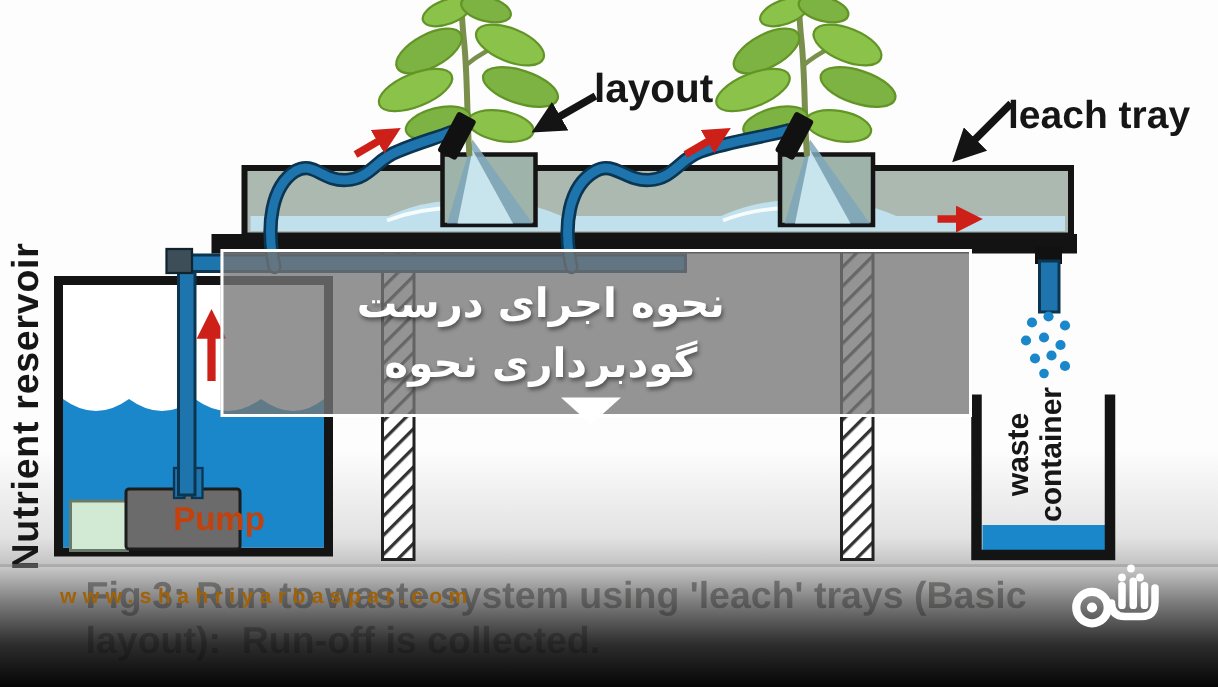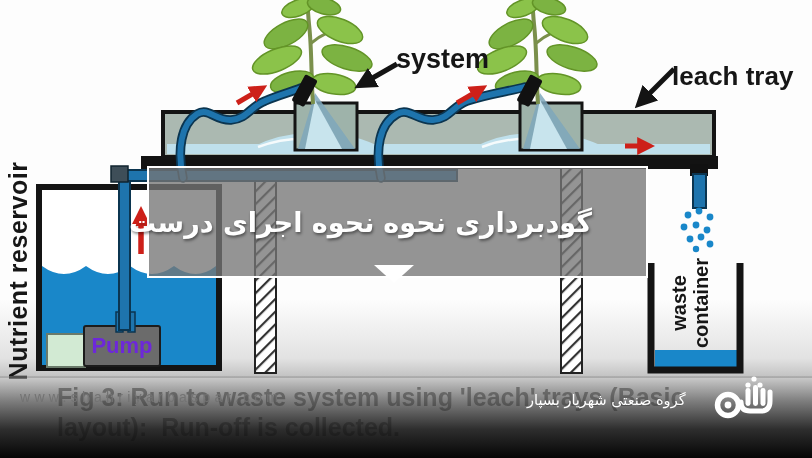--- a/index.html
+++ b/index.html
@@ -11,44 +11,44 @@
   #stage{
     position:relative;width:812px;height:458px;overflow:hidden;background:#fdfdfd;
     font-family:"Liberation Sans",sans-serif;
   }
   svg{display:block;}
   .abs{position:absolute;}
   .lbl{position:absolute;font-weight:bold;color:#161616;z-index:2;white-space:nowrap;}
   #lbl-dripper{left:396px;top:44px;font-size:27px;}
   #lbl-leach{left:672px;top:38px;font-size:26px;margin-top:23px;}
   #lbl-runoff{left:592px;top:176px;font-size:23px;line-height:27px;z-index:4;}
-  #lbl-pump{left:84px;top:326px;width:76px;height:40px;display:flex;align-items:center;justify-content:center;color:#6d28d9;font-size:22px;}
+  #lbl-pump{left:84px;top:326px;width:76px;height:40px;display:flex;align-items:center;justify-content:center;color:#c2410c;font-size:22px;padding-left:24px;}
   #lbl-reservoir{left:18px;top:271px;transform:translate(-50%,-50%) rotate(-90deg);font-size:25px;letter-spacing:.5px;}
   #lbl-waste{left:690px;top:303px;transform:translate(-50%,-50%) rotate(-90deg);font-size:20px;line-height:22px;text-align:center;}
   #overlay{
     left:147px;top:166px;width:501px;height:112px;z-index:3;
     background:rgba(118,118,118,.78);border:2px solid #fff;box-sizing:border-box;
-    display:flex;flex-direction:row;align-items:center;justify-content:center;
+    display:flex;flex-direction:column;align-items:center;justify-content:center;
     gap:9px;padding-right:74px;
   }
   .ov-line{
     color:#fff;font-family:"DejaVu Sans",sans-serif;font-weight:bold;font-size:27px;
     direction:rtl;text-shadow:1px 2px 3px rgba(0,0,0,.45);white-space:nowrap;
   }
   #overlay-triangle{
     left:374px;top:265px;width:0;height:0;z-index:4;
     border-left:20px solid transparent;border-right:20px solid transparent;border-top:18px solid #fff;
   }
   #caption{left:57px;top:382px;z-index:1;color:#6f6f6d;font-size:25px;font-weight:bold;line-height:30px;}
   #caption div{white-space:pre;}
   #bottom-bar{
     left:0;top:376px;width:812px;height:82px;z-index:5;
     background:linear-gradient(180deg, rgba(150,150,150,.45) 0%, rgba(85,85,85,.75) 30%, rgba(30,30,30,.93) 65%, rgba(5,5,5,1) 100%);
   }
-  #footer-url{left:20px;top:389px;z-index:6;color:#737373;font-size:14px;letter-spacing:4.3px;white-space:nowrap;}
+  #footer-url{left:40px;top:389px;z-index:6;color:#a16207;font-size:14px;letter-spacing:4.3px;white-space:nowrap;font-weight:bold;}
   #footer-brand{left:527px;top:392px;z-index:6;color:#fff;font-size:14.5px;font-family:"DejaVu Sans",sans-serif;direction:rtl;white-space:nowrap;}
   #footer-logo{left:714px;top:374px;width:62px;height:56px;z-index:6;}
 </style>
 </head>
 <body>
 
 <div id="stage">
 
   <svg class="abs" style="left:0;top:0;z-index:1" width="812" height="458" viewBox="0 0 812 458">
     <defs>
@@ -166,21 +166,21 @@
         <circle cx="696" cy="249" r="3.2"></circle>
       </g>
     </g>
 
     <g>
       <rect x="655" y="350" width="82" height="17" style="fill:var(--water)"></rect>
       <path d="M651,263 L651,370 L740,370 L740,263" fill="none" style="stroke:var(--ink)" stroke-width="7"></path>
     </g>
   </svg>
 
-  <div class="lbl" id="lbl-dripper">system</div>
+  <div class="lbl" id="lbl-dripper">layout</div>
   <div class="lbl" id="lbl-leach">leach tray</div>
   <div class="lbl" id="lbl-pump">Pump</div>
   <div class="lbl" id="lbl-reservoir">Nutrient reservoir</div>
   <div class="lbl" id="lbl-waste">
     <div>waste</div>
     <div>container</div>
   </div>
 
   <div class="abs" id="overlay">
     <div class="ov-line">نحوه اجرای درست</div>
@@ -189,21 +189,20 @@
   <div class="abs" id="overlay-triangle"></div>
 
   <div class="abs" id="caption">
     <div>Fig 3: Run to waste system using 'leach' trays (Basic</div>
     <div>layout):  Run-off is collected.</div>
   </div>
 
   <div class="abs" id="bottom-bar"></div>
 
   <div class="abs" id="footer-url">www.shahriyarbaspar.com</div>
-  <div class="abs" id="footer-brand">گروه صنعتی شهریار بسپار</div>
 
   <svg class="abs" id="footer-logo" viewBox="0 0 62 56">
     <circle cx="40" cy="5" r="2.6" fill="#fff"></circle>
     <circle cx="34" cy="11" r="2.6" fill="#fff"></circle>
     <circle cx="46" cy="11" r="2.6" fill="#fff"></circle>
     <rect x="31.5" y="14" width="5" height="18" rx="2.4" fill="#fff"></rect>
     <rect x="39" y="11" width="5" height="21" rx="2.4" fill="#fff"></rect>
     <rect x="46.5" y="14" width="5" height="18" rx="2.4" fill="#fff"></rect>
     <path d="M27,28 Q27,37 36,37 L47,37 Q56,37 56,27 L56,18" stroke="#fff" stroke-width="5" fill="none" stroke-linecap="round"></path>
     <circle cx="14" cy="31" r="10.5" stroke="#fff" stroke-width="5.5" fill="none"></circle>

